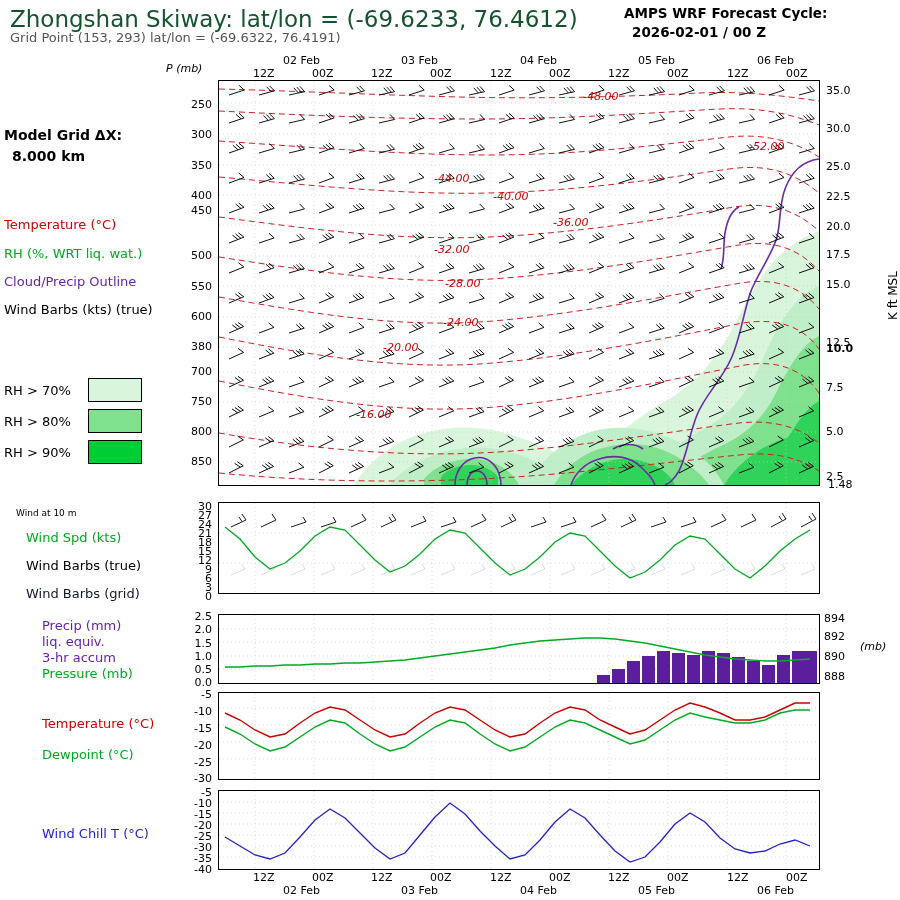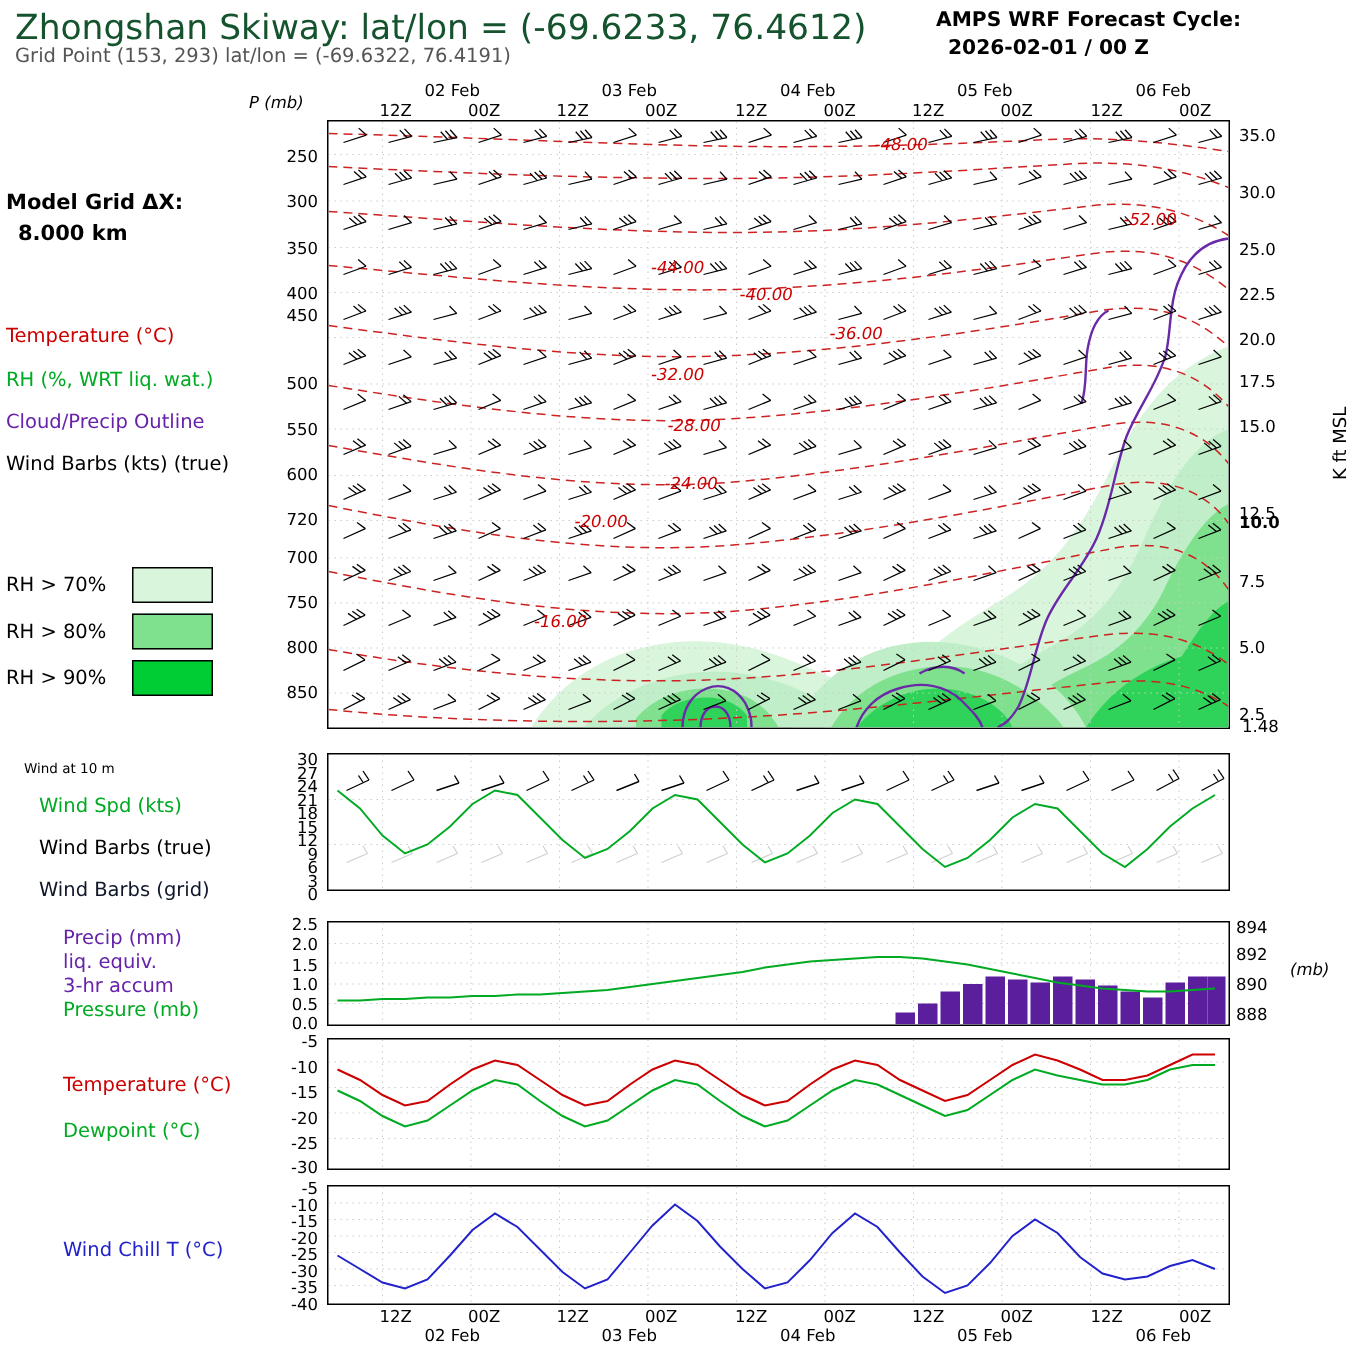--- a/index.html
+++ b/index.html
@@ -95,21 +95,21 @@
 <div class="abs toplab" style="left:786px;top:67px;">00Z</div>
 
 <div class="abs axlab" style="left:178px;top:98px;width:34px;">250</div>
 <div class="abs axlab" style="left:178px;top:128px;width:34px;">300</div>
 <div class="abs axlab" style="left:178px;top:159px;width:34px;">350</div>
 <div class="abs axlab" style="left:178px;top:189px;width:34px;">400</div>
 <div class="abs axlab" style="left:178px;top:204px;width:34px;">450</div>
 <div class="abs axlab" style="left:178px;top:249px;width:34px;">500</div>
 <div class="abs axlab" style="left:178px;top:280px;width:34px;">550</div>
 <div class="abs axlab" style="left:178px;top:310px;width:34px;">600</div>
-<div class="abs axlab" style="left:178px;top:340px;width:34px;">720</div>
+<div class="abs axlab" style="left:178px;top:340px;width:34px;">380</div>
 <div class="abs axlab" style="left:178px;top:365px;width:34px;">700</div>
 <div class="abs axlab" style="left:178px;top:395px;width:34px;">750</div>
 <div class="abs axlab" style="left:178px;top:425px;width:34px;">800</div>
 <div class="abs axlab" style="left:178px;top:455px;width:34px;">850</div>
 
 <div class="abs axlab-l" style="left:826px;top:84px;">35.0</div>
 <div class="abs axlab-l" style="left:826px;top:122px;">30.0</div>
 <div class="abs axlab-l" style="left:826px;top:160px;">25.0</div>
 <div class="abs axlab-l" style="left:826px;top:190px;text-align:center;">22.5</div>
 <div class="abs axlab-l" style="left:826px;top:220px;">20.0</div>

